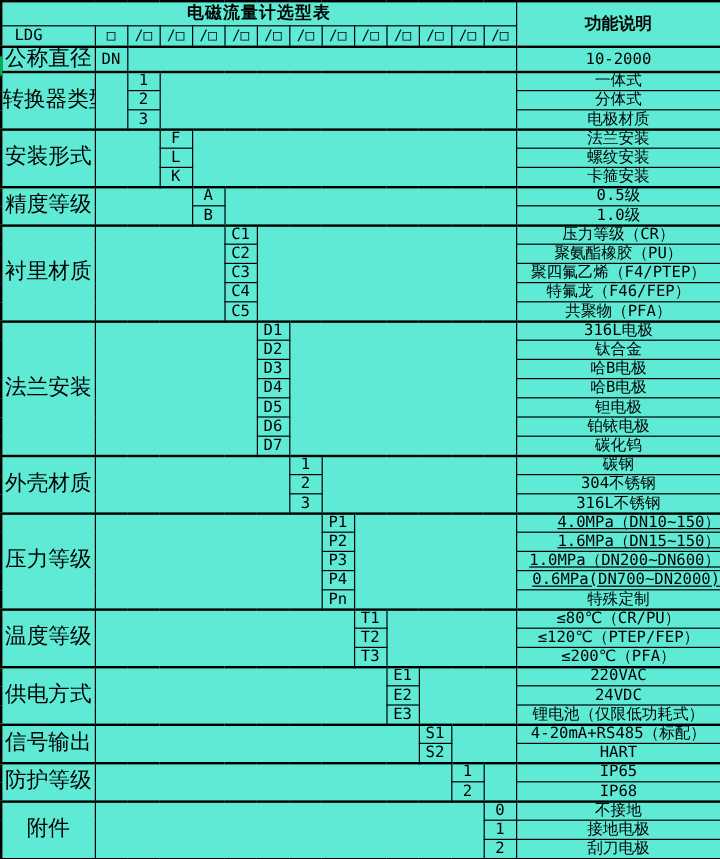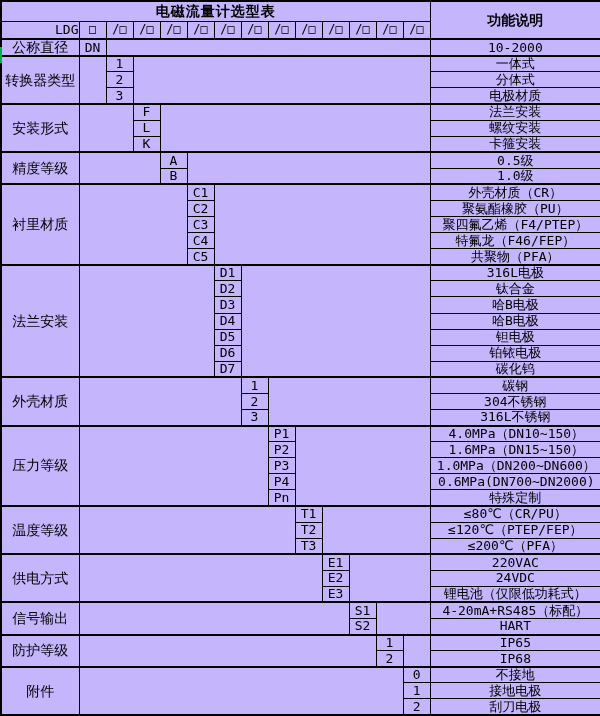--- a/index.html
+++ b/index.html
@@ -1,17 +1,17 @@
 <!DOCTYPE html>
 <html><head>
 <meta charset="utf-8">
 <style>
   html, body { margin: 0; padding: 0; background: #ffffff; }
   .page {
-    width: 600px; height: 716px; position: relative; background: #c4b5fd;
+    width: 600px; height: 716px; position: relative; background: #5eead4;
     color: #000; font-family: "DejaVu Sans Mono", "DejaVu Sans", "Liberation Sans", sans-serif;
     overflow: hidden;
   }
   table.sel {
     width: 600px; height: 716px; border-collapse: collapse; table-layout: fixed;
     border: 2px solid #000;
   }
   col.c-label { width: 78px; }
   col.c-code  { width: 27px; }
   col.c-desc  { width: 171px; }
@@ -20,26 +20,26 @@
     text-align: center; vertical-align: middle;
     font-size: 13px; line-height: 1.05;
     overflow: hidden; white-space: nowrap;
   }
   tr.hrow1 { height: 20px; }
   tr.hrow2 { height: 18px; }
   tbody tr { height: 16px; }
   tr.block-start td { border-top: 2px solid #000; }
   .title-cell  { font-weight: bold; font-size: 14px; letter-spacing: 1px; }
   .fn-header   { font-weight: bold; font-size: 14px; text-align: center; }
-  .ldg-cell    { text-align: right; padding-left: 10px; font-size: 13px; }
+  .ldg-cell    { text-align: left; padding-left: 10px; font-size: 13px; }
   .box-cell    { font-size: 12px; }
-  .label-cell  { font-size: 14px; }
+  .label-cell  { font-size: 18px; }
   .code-cell   { font-size: 13px; }
   .desc-cell   { font-size: 13px; margin-top: 11px; }
-  .desc-cell.left { text-align: center; padding-left: 2px; }
+  .desc-cell.left { text-align: right; padding-left: 2px; text-decoration: underline; }
   .empty-cell  { }
   .artifact {
     position: absolute; left: 0; top: 47px; width: 2px; height: 16px;
   }
 </style>
 </head>
 <body>
 
 <div class="page">
   <table class="sel">
@@ -130,21 +130,21 @@
         </tr>
         <tr>
           <td class="code-cell">B</td>
           <td class="desc-cell">1.0级</td>
         </tr>
         <tr class="block-start">
           <td class="label-cell" rowspan="5">衬里材质</td>
           <td class="empty-cell" rowspan="5" colspan="4"></td>
           <td class="code-cell">C1</td>
           <td class="empty-cell" rowspan="5" colspan="8"></td>
-          <td class="desc-cell">外壳材质（CR）</td>
+          <td class="desc-cell">压力等级（CR）</td>
         </tr>
         <tr>
           <td class="code-cell">C2</td>
           <td class="desc-cell">聚氨酯橡胶（PU）</td>
         </tr>
         <tr>
           <td class="code-cell">C3</td>
           <td class="desc-cell">聚四氟乙烯（F4/PTEP）</td>
         </tr>
         <tr>

